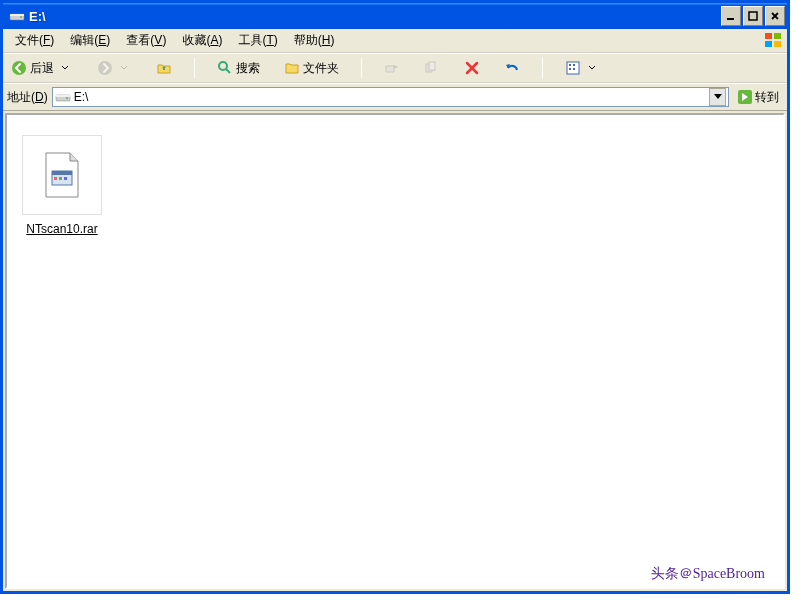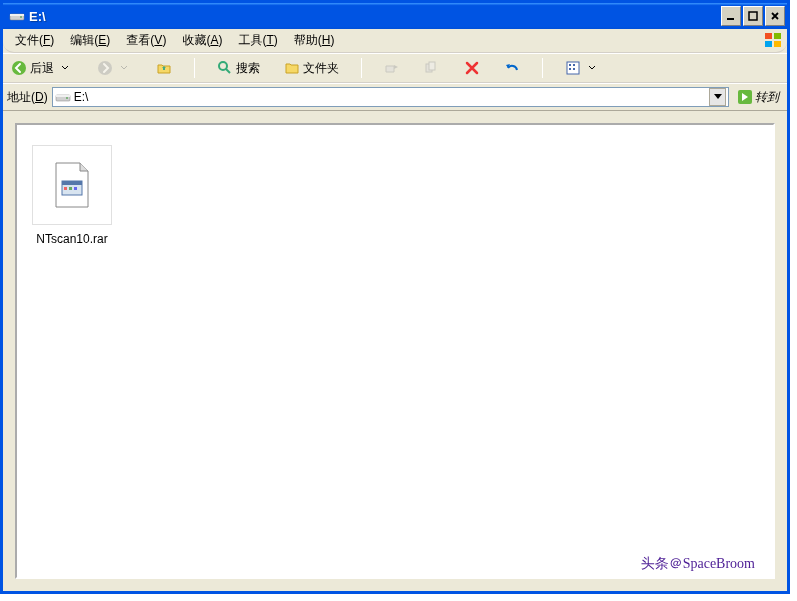--- a/index.html
+++ b/index.html
@@ -56,21 +56,20 @@
   color: #000;
 }
 .menubar {
   background: #ece9d8;
   height: 24px;
   display: flex;
   align-items: center;
   padding: 0 4px;
   border-bottom: 1px solid #d4d0c8;
   position: relative;
-  border-radius: 11px;
 }
 .menubar .menu-item {
   padding: 2px 8px;
   cursor: default;
 }
 .menubar .menu-item u { text-decoration: underline; }
 .menubar .win-logo {
   position: absolute;
   right: 2px;
   top: 2px;
@@ -138,29 +137,29 @@
   display: flex;
   align-items: center;
   justify-content: center;
   margin-left: auto;
 }
 .go-btn {
   display: flex;
   align-items: center;
   gap: 2px;
   padding: 0 4px;
-  font-style: italic;
 }
 .content-wrapper {
   flex: 1;
   border: 2px inset #fff;
-  margin: 12px;
+  margin: 2px;
   background: #fff;
   position: relative;
   overflow: hidden;
+  text-decoration: underline;
 }
 .file-view {
   padding: 20px 10px;
   display: flex;
   align-items: flex-start;
   gap: 80px;
 }
 .file-item {
   width: 90px;
   display: flex;

